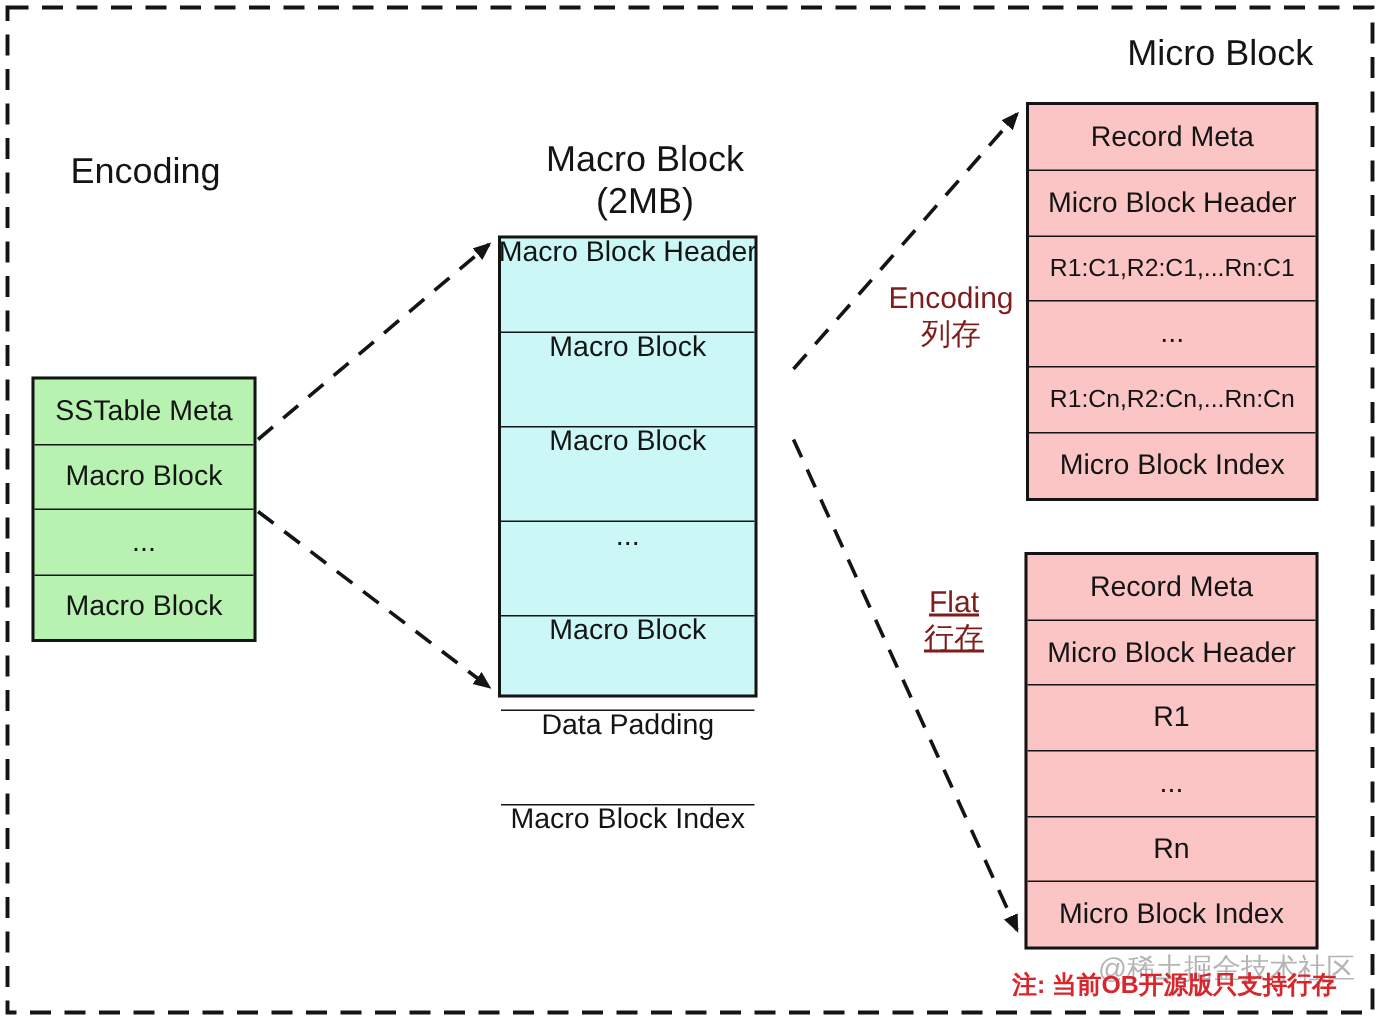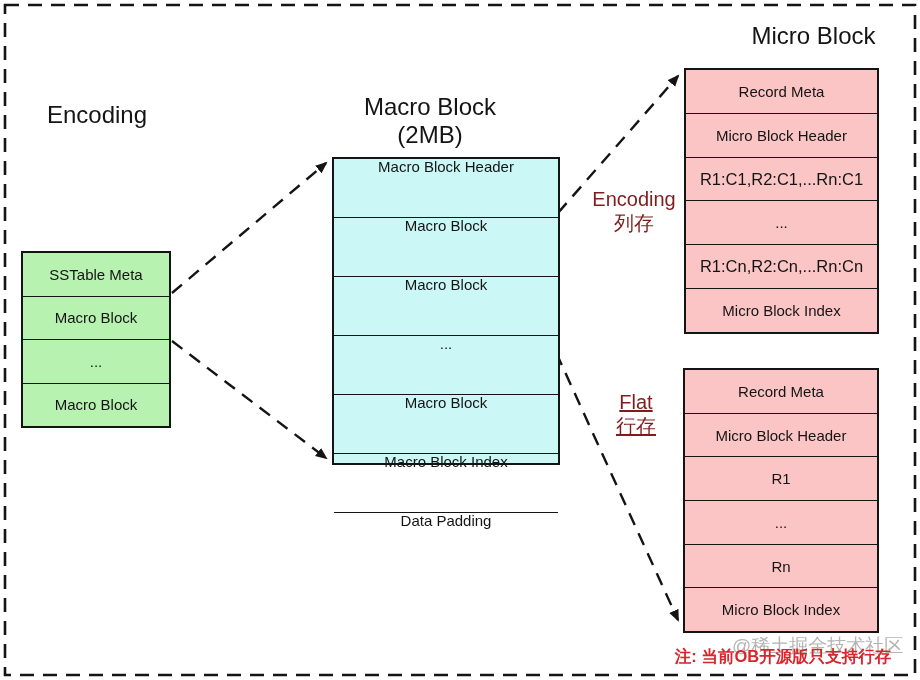--- a/index.html
+++ b/index.html
@@ -8,21 +8,21 @@
     font-family:"Liberation Sans", sans-serif; overflow:hidden;
     color:#111;
   }
   #arrow-layer { position:absolute; left:0; top:0; width:920px; height:680px; z-index:1; }
   .tbl {
     position:absolute; z-index:2; display:flex; flex-direction:column;
     border:2px solid #141414; box-sizing:border-box;
   }
   .tbl .row {
     flex:1; display:flex; align-items:center; justify-content:center;
-    font-size:15px; line-height:1; color:#141414;
+    font-size:19px; line-height:1; color:#141414;
     border-top:1.6px solid #141414; white-space:nowrap;
   }
   .tbl .row:first-child { border-top:none; }
   .tbl .row.small { font-size:16.5px; }
   .title {
     position:absolute; z-index:2; text-align:center;
     font-size:24px; line-height:28px; color:#141414;
   }
   .side-label {
     position:absolute; z-index:2; text-align:center;
@@ -31,21 +31,21 @@
   #note {
     position:absolute; z-index:3; left:633px; top:646px; width:300px;
     text-align:center; font-size:16.5px; font-weight:bold; color:#d7262c;
   }
   #watermark {
     position:absolute; z-index:2; left:732px; top:633px; width:180px;
     font-size:19px; color:#777; opacity:0.55; white-space:nowrap;
   }
   
   #t-sstable        { left:21px;  top:251px; width:150px; height:177px; }
-  #t-macro          { left:332px; top:157px; width:228px; height:308px;gap:43px; }
+  #t-macro          { left:332px; top:157px; width:173px; height:308px;gap:43px; }
   #t-micro-encoding { left:684px; top:68px;  width:195px; height:266px; }
   #t-micro-flat     { left:683px; top:368px; width:196px; height:265px; }
   #title-sstable    { left:22px;  top:101px; width:150px; }
   #title-macro      { left:322px; top:93px;  width:216px; }
   #title-micro      { left:706px; top:22px;  width:215px; }
   #label-encoding   { left:584px; top:187px; width:100px; }
   #label-flat       { left:586px; top:390px; width:100px;text-decoration:underline; }
 </style>
 </head>
 <body>
@@ -80,22 +80,22 @@
     <div class="row">...</div>
     <div class="row">Macro Block</div>
   </div>
 
   <div class="tbl" id="t-macro" style="background-color: rgb(203, 248, 246);">
     <div class="row">Macro Block Header</div>
     <div class="row">Macro Block</div>
     <div class="row">Macro Block</div>
     <div class="row">...</div>
     <div class="row">Macro Block</div>
+    <div class="row">Data Padding</div>
     <div class="row">Macro Block Index</div>
-    <div class="row">Data Padding</div>
   </div>
 
   <div class="tbl" id="t-micro-encoding" style="background-color: rgb(251, 197, 197);">
     <div class="row">Record Meta</div>
     <div class="row">Micro Block Header</div>
     <div class="row small">R1:C1,R2:C1,...Rn:C1</div>
     <div class="row">...</div>
     <div class="row small">R1:Cn,R2:Cn,...Rn:Cn</div>
     <div class="row">Micro Block Index</div>
   </div>

